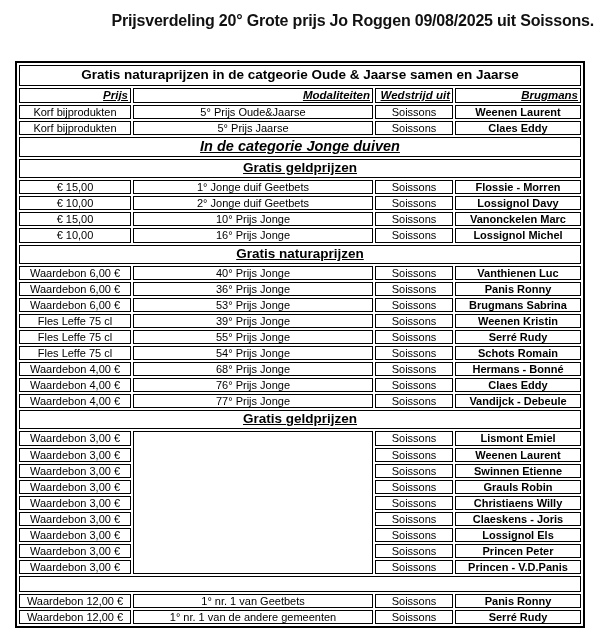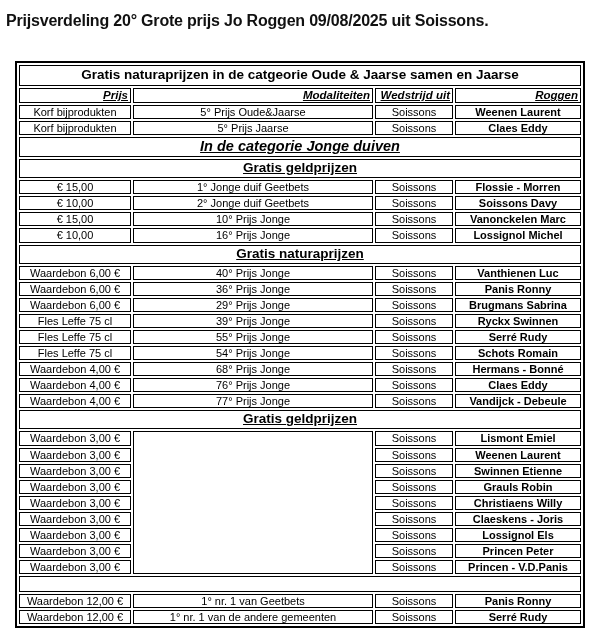--- a/index.html
+++ b/index.html
@@ -6,21 +6,21 @@
     margin: 0;
     padding: 0;
     width: 600px;
     height: 644px;
     background: #ffffff;
     font-family: "Liberation Sans", sans-serif;
     color: #000000;
     overflow: hidden;
   }
   .page-title {
-    text-align: left;
+    text-align: right;
     font-size: 16px;
     font-weight: bold;
     margin: 12px 6px 0;
     letter-spacing: -0.2px;
     color: #111111;
   }
   table.prizes {
     border-collapse: separate;
     border-spacing: 2px;
     border: 2px solid #000000;
@@ -82,21 +82,21 @@
     <col style="width:126px">
   </colgroup>
   <tbody>
       <tr>
         <td class="main-header" colspan="4">Gratis naturaprijzen in de catgeorie Oude &amp; Jaarse samen en Jaarse</td>
       </tr>
       <tr>
         <td class="col-header">Prijs</td>
         <td class="col-header">Modaliteiten</td>
         <td class="col-header">Wedstrijd uit</td>
-        <td class="col-header">Roggen</td>
+        <td class="col-header">Brugmans</td>
       </tr>
       <tr>
         <td class="c-prijs">Korf bijprodukten</td>
         <td class="c-mod">5° Prijs Oude&amp;Jaarse</td>
         <td class="c-uit">Soissons</td>
         <td class="c-win">Weenen Laurent</td>
       </tr>
       <tr>
         <td class="c-prijs">Korf bijprodukten</td>
         <td class="c-mod">5° Prijs Jaarse</td>
@@ -112,21 +112,21 @@
       <tr>
         <td class="c-prijs">€ 15,00</td>
         <td class="c-mod">1° Jonge duif Geetbets</td>
         <td class="c-uit">Soissons</td>
         <td class="c-win">Flossie - Morren</td>
       </tr>
       <tr>
         <td class="c-prijs">€ 10,00</td>
         <td class="c-mod">2° Jonge duif Geetbets</td>
         <td class="c-uit">Soissons</td>
-        <td class="c-win">Soissons Davy</td>
+        <td class="c-win">Lossignol Davy</td>
       </tr>
       <tr>
         <td class="c-prijs">€ 15,00</td>
         <td class="c-mod">10° Prijs Jonge</td>
         <td class="c-uit">Soissons</td>
         <td class="c-win">Vanonckelen Marc</td>
       </tr>
       <tr>
         <td class="c-prijs">€ 10,00</td>
         <td class="c-mod">16° Prijs Jonge</td>
@@ -143,29 +143,29 @@
         <td class="c-win">Vanthienen Luc</td>
       </tr>
       <tr>
         <td class="c-prijs">Waardebon 6,00 €</td>
         <td class="c-mod">36° Prijs Jonge</td>
         <td class="c-uit">Soissons</td>
         <td class="c-win">Panis Ronny</td>
       </tr>
       <tr>
         <td class="c-prijs">Waardebon 6,00 €</td>
-        <td class="c-mod">29° Prijs Jonge</td>
+        <td class="c-mod">53° Prijs Jonge</td>
         <td class="c-uit">Soissons</td>
         <td class="c-win">Brugmans Sabrina</td>
       </tr>
       <tr>
         <td class="c-prijs">Fles Leffe 75 cl</td>
         <td class="c-mod">39° Prijs Jonge</td>
         <td class="c-uit">Soissons</td>
-        <td class="c-win">Ryckx Swinnen</td>
+        <td class="c-win">Weenen Kristin</td>
       </tr>
       <tr>
         <td class="c-prijs">Fles Leffe 75 cl</td>
         <td class="c-mod">55° Prijs Jonge</td>
         <td class="c-uit">Soissons</td>
         <td class="c-win">Serré Rudy</td>
       </tr>
       <tr>
         <td class="c-prijs">Fles Leffe 75 cl</td>
         <td class="c-mod">54° Prijs Jonge</td>

